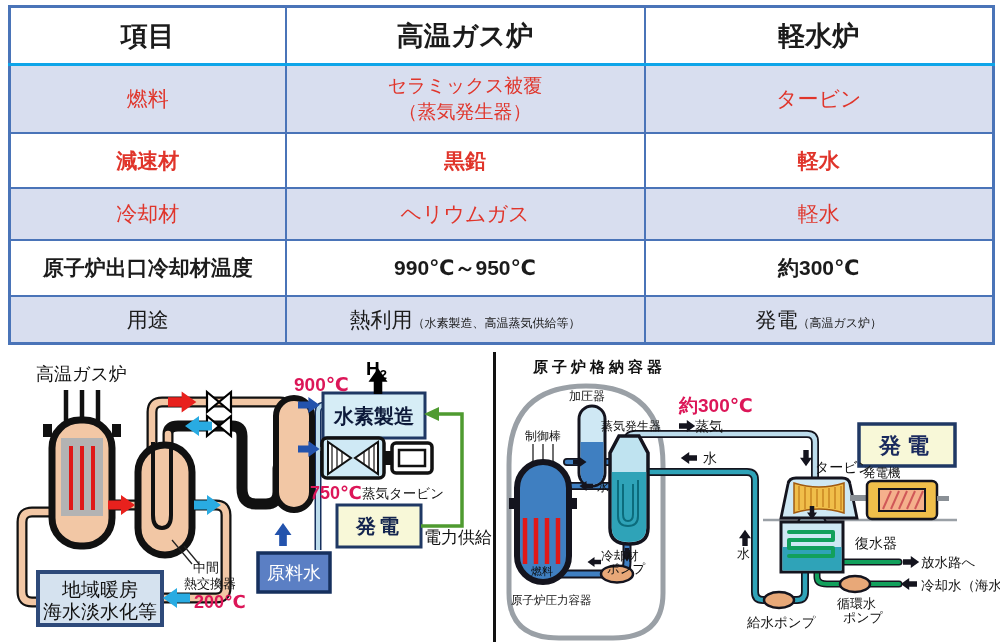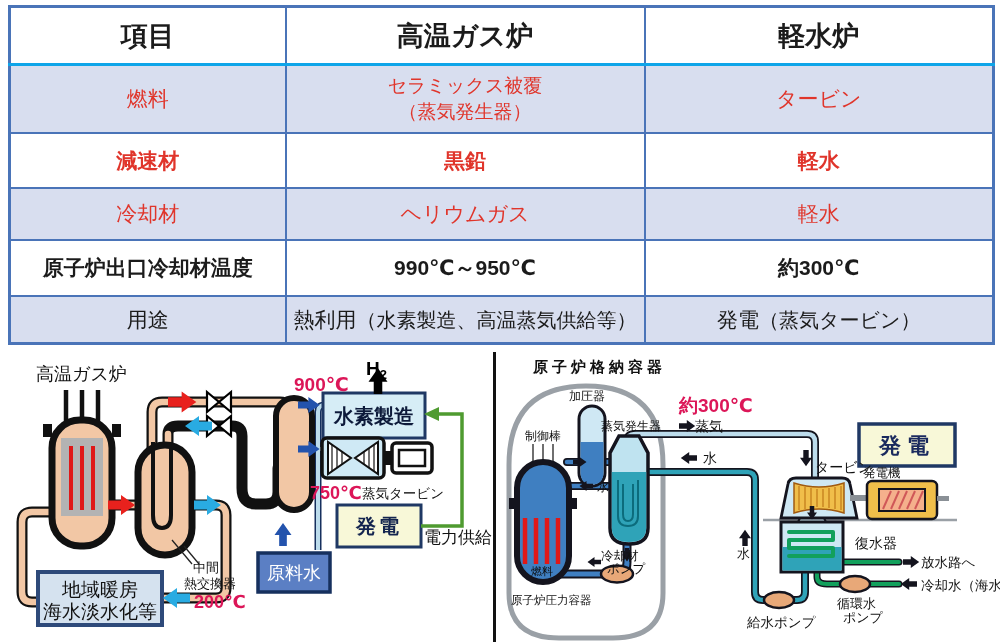--- a/index.html
+++ b/index.html
@@ -15,21 +15,21 @@
   .cmp-table th,.cmp-table td{
     border:2px solid #4a74b8;text-align:center;vertical-align:middle;
     padding:0 4px;color:#1b1b1b;
   }
   .cmp-table{border:3px solid #4a74b8;}
   .cmp-table thead th{font-size:27px;font-weight:bold;border-bottom:3px solid #0ea5e9;background:#ffffff;}
   .cmp-table td{font-size:21px;}
   .row-band td{background:#d8deef;}
   .row-plain td{background:#ffffff;}
   .red-row td{color:#e0352b;}
-  .paren{font-size:20px;}
+  .paren{font-size:12px;}
   .cell-sub{font-size:19px;}
   tr.h-head{height:58px;}
   tr.h-r1{height:67px;}
   tr.h-r2{height:54px;font-weight:bold;}
   tr.h-r3{height:51px;}
   tr.h-r4{height:55px;font-weight:bold;}
   tr.h-r5{height:46px;}
   
   .diagrams{position:absolute;left:0;top:350px;width:1000px;height:292px;}
   .svg-left{position:absolute;left:0;top:0;}
@@ -73,21 +73,21 @@
       <td>軽水</td>
     </tr>
     <tr class="h-r4 row-plain">
       <td>原子炉出口冷却材温度</td>
       <td>990℃～950℃</td>
       <td>約300℃</td>
     </tr>
     <tr class="h-r5 row-band">
       <td>用途</td>
       <td><span>熱利用</span><span class="paren">（水素製造、高温蒸気供給等）</span></td>
-      <td><span>発電</span><span class="paren">（蒸気タービン）</span></td>
+      <td><span>発電</span><span class="paren">（高温ガス炉）</span></td>
     </tr>
   </tbody>
 </table>
 
 <div class="diagrams">
 
 <svg class="svg-left" width="494" height="292" viewBox="0 0 494 292">
   <defs>
     <symbol id="arr" overflow="visible">
       <polygon points="0,-4.5 13,-4.5 13,-10 27,0 13,10 13,4.5 0,4.5"></polygon>

